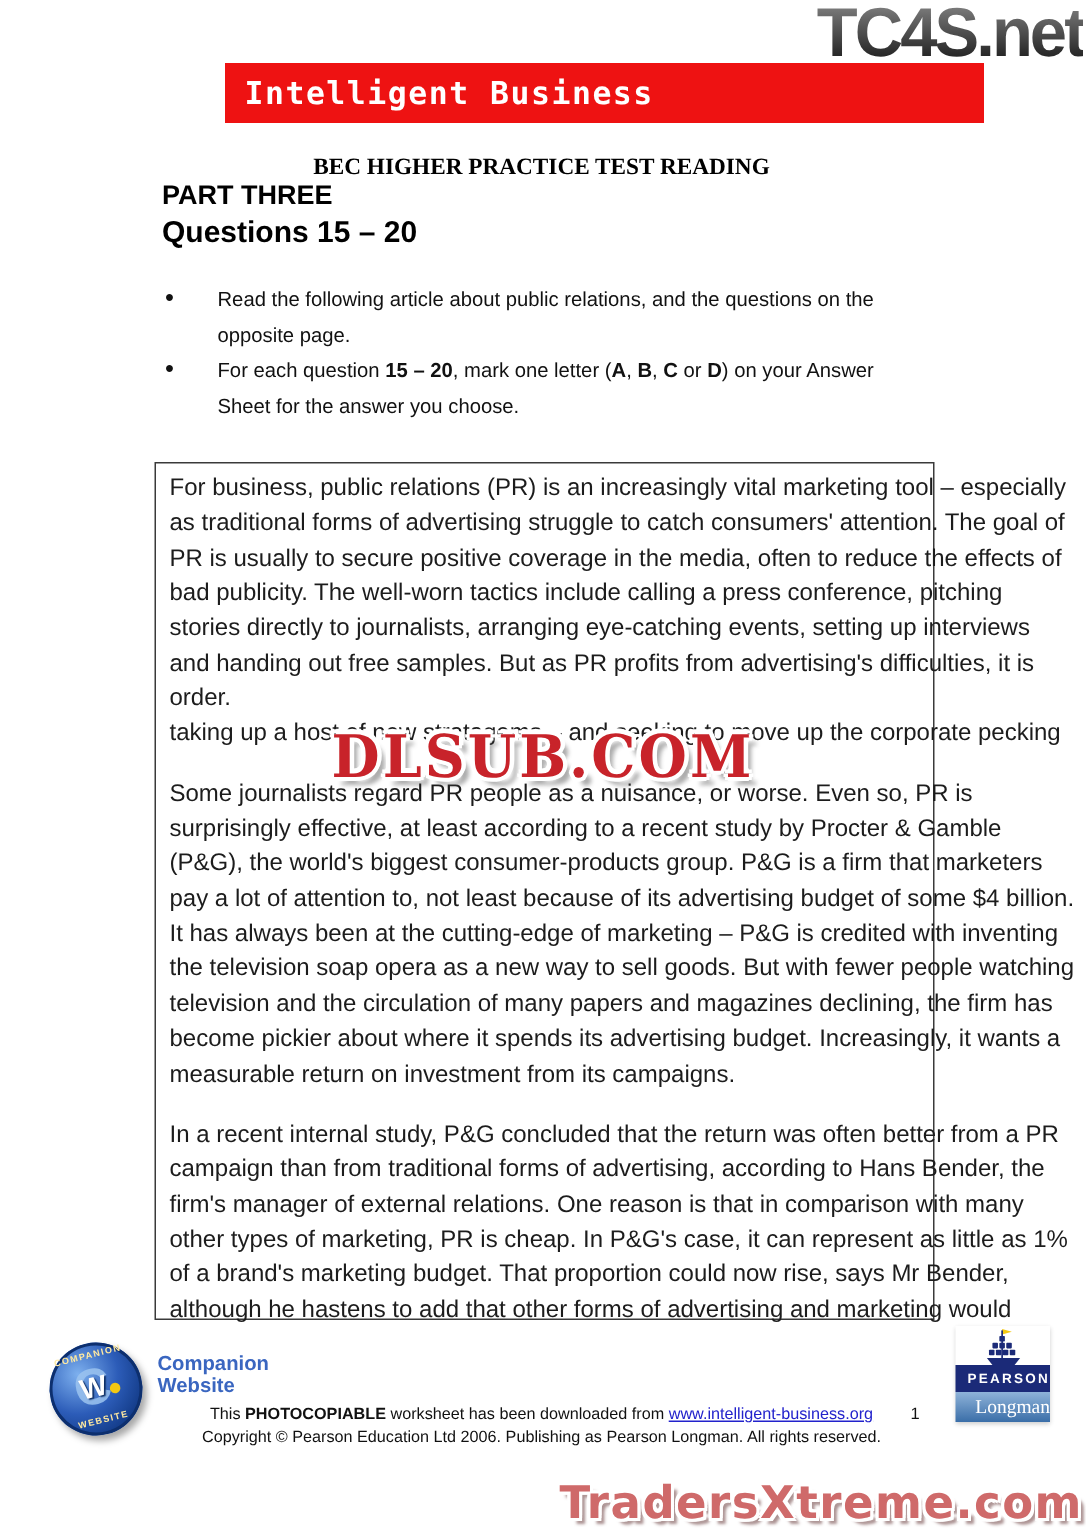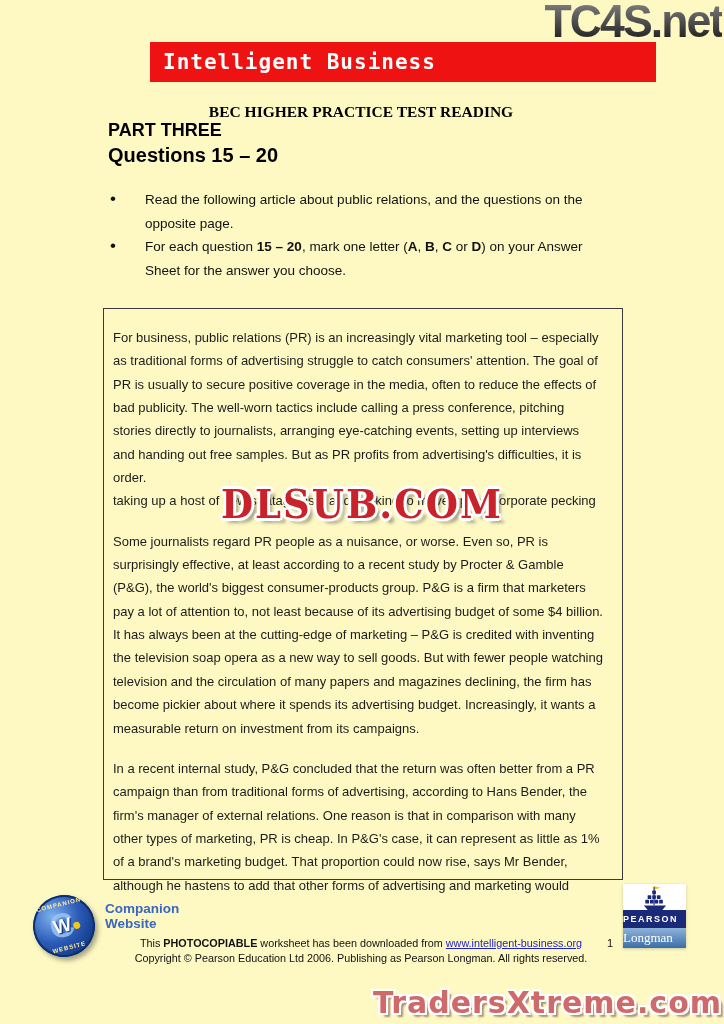--- a/index.html
+++ b/index.html
@@ -1,16 +1,16 @@
 <!DOCTYPE html>
 <html style="--banner_red: #ee1212; --dlsub_red: #c8232a; --traders_pink: #cf6a6a; --link_blue: #2222cc; --pearson_navy: #1b2a78; --longman_blue: #3a6ea8; --companion_blue: #3a66c0;"><head>
 <meta charset="utf-8">
 <style>
   html,body{margin:0;padding:0;background:#e9e9e9;}
-  .page{position:relative;width:724px;height:1024px;background:#fef9c3;margin:0 auto;
+  .page{position:relative;width:724px;height:1024px;background:#ffffff;margin:0 auto;
         font-family:"Liberation Sans",sans-serif;overflow:hidden;}
 
   
   .tc4s{position:absolute;top:-6px;right:2px;z-index:6;
         font-family:"Liberation Sans",sans-serif;font-weight:800;font-size:46px;
         letter-spacing:-2px;transform:scaleX(.97);transform-origin:right top;
         background:linear-gradient(180deg,#9a9a9a 0%,#6b6b6b 30%,#2e2e2e 75%,#111 100%);
         -webkit-background-clip:text;background-clip:text;color:transparent;}
 
   
@@ -24,22 +24,22 @@
   .part-heading{position:absolute;left:108px;top:120px;font-weight:bold;font-size:18px;color:#000;}
   .questions-heading{position:absolute;left:108px;top:144px;font-weight:bold;font-size:20px;color:#000;}
 
   
   .bullets{position:absolute;left:108px;top:188px;width:500px;}
   .bullet{position:relative;padding-left:37px;font-size:13.5px;line-height:23.5px;color:#111;}
   .bullet .dot{position:absolute;left:2px;top:-1px;font-size:17px;}
 
   
   .article-box{position:absolute;left:103px;top:308px;width:520px;height:572px;
-          border:1px solid #3a3a3a;box-sizing:border-box;padding:17px 9px 0 9px;
-          font-size:13px;line-height:23.35px;color:#1c1c1c;}
+          border:1px solid #3a3a3a;box-sizing:border-box;padding:5px 9px 0 9px;
+          font-size:16px;line-height:23.35px;color:#1c1c1c;}
   .apara{margin:0 0 17px 0;}
   .aline{white-space:nowrap;}
   .rline{white-space:nowrap;}
 
   
   .dlsub{position:absolute;left:221px;top:482px;z-index:4;
          font-family:"DejaVu Serif",serif;font-weight:900;font-size:37px;letter-spacing:2px;
          color:var(--dlsub_red,#c8232a);transform:scaleY(1.06);
          text-shadow:-2px -2px 0 #fff,2px -2px 0 #fff,-2px 2px 0 #fff,2px 2px 0 #fff,
                      0 -3px 0 #fff,0 3px 0 #fff,-3px 0 0 #fff,3px 0 0 #fff,
@@ -67,21 +67,21 @@
   
   .footer-line1{position:absolute;left:108px;top:937px;width:506px;text-align:center;
          font-size:10.8px;color:#111;}
   .footer-line2{position:absolute;left:108px;top:952px;width:506px;text-align:center;
          font-size:10.8px;color:#111;}
   .page-number{position:absolute;left:600px;top:937px;width:20px;text-align:center;
          font-size:11px;color:#111;}
   .link{color:var(--link_blue,#2222cc);text-decoration:underline;cursor:pointer;}
 
   
-  .pearson{position:absolute;left:623px;top:884px;width:63px;text-align:left;
+  .pearson{position:absolute;left:637px;top:884px;width:63px;text-align:right;
          box-shadow:0 1px 3px rgba(0,0,0,.2);}
   .pearson .shiprow{height:26px;background:#fff;display:flex;align-items:flex-end;justify-content:center;}
   .pearson .band1{height:18px;line-height:18px;background:var(--pearson_navy,#1b2a78);
          color:#fff;font-size:9px;letter-spacing:1.5px;font-weight:600;}
   .pearson .band2{height:20px;line-height:20px;background:linear-gradient(180deg,#8fb3d9,#3a6ea8);
          color:#fff;font-family:"Liberation Serif",serif;font-size:13px;}
 
   
   .traders{position:absolute;right:2px;bottom:4px;z-index:6;
          font-family:"DejaVu Sans",sans-serif;font-weight:bold;font-size:30px;letter-spacing:1px;

